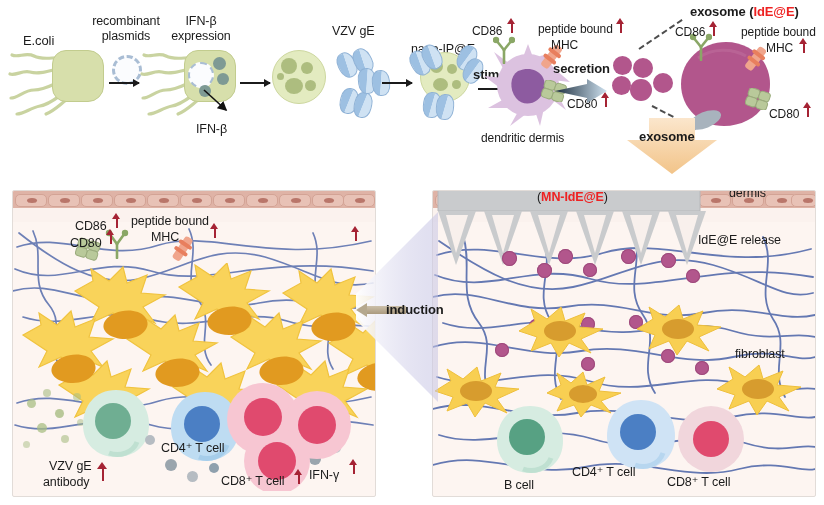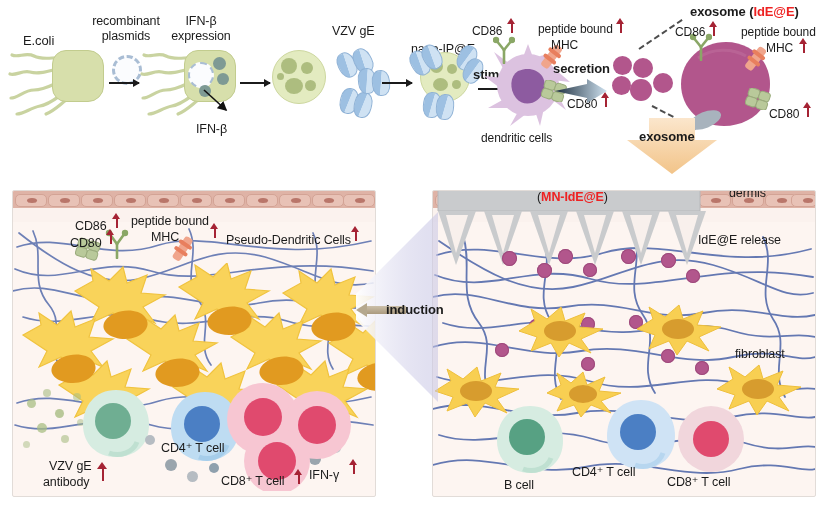--- a/index.html
+++ b/index.html
@@ -220,21 +220,21 @@
       <path d="M84 72 L68 60 L74 54 Z"></path>
       <path d="M58 88 L52 70 L62 70 Z"></path>
       <path d="M28 88 L38 70 L44 76 Z"></path>
       <path d="M6 70 L24 60 L26 70 Z"></path>
       <path d="M2 38 L22 40 L18 50 Z"></path>
       <path d="M12 14 L28 26 L22 32 Z"></path>
     </g>
     <circle cx="46" cy="47" r="31" fill="#dcc2e0"></circle>
     <path d="M36 33 C53 26, 66 38, 62 52 C58 66, 42 70, 34 60 C27 51, 28 38, 36 33 Z" fill="#8d5ba0"></path>
   </svg>
-  <div class="lbl" style="left:481px;top:132px;font-size:12px;">dendritic cells</div>
+  <div class="lbl" style="left:481px;top:132px;font-size:12px;">dendritic dermis</div>
 
   <svg class="abs" style="left:493px;top:36px;" width="22" height="28">
     <g stroke="#8aa766" stroke-width="2.6" fill="none" stroke-linecap="round">
       <path d="M11 27 L11 14"></path>
         <path d="M11 14 L3 4"></path>
         <path d="M11 14 L19 4"></path>
     </g>
     <circle cx="3" cy="4" r="3.2" fill="#8aa766"></circle>
       <circle cx="19" cy="4" r="3.2" fill="#8aa766"></circle>
   </svg>
@@ -602,21 +602,20 @@
     <div class="lbl" style="left:62px;top:28px;font-size:12.5px;">CD86</div>
     <div class="uparrow sm" style="left:99px;top:22px;"></div>
 
     <div class="lbl" style="left:57px;top:45px;font-size:12.5px;">CD80</div>
     <div class="uparrow sm" style="left:93px;top:38px;"></div>
 
     <div class="lbl" style="left:118px;top:23px;font-size:12.5px;">peptide bound</div>
     <div class="lbl" style="left:138px;top:39px;font-size:12.5px;">MHC</div>
     <div class="uparrow sm" style="left:197px;top:32px;"></div>
 
-    <div class="lbl" style="left:213px;top:42px;font-size:12.5px;">Pseudo-Dendritic Cells</div>
     <div class="uparrow sm" style="left:338px;top:35px;"></div>
 
     <div class="circ" style="left:14px;top:208px;width:9px;height:9px;background:#a8bd83;opacity:.75;"></div>
     <div class="circ" style="left:30px;top:198px;width:8px;height:8px;background:#a8bd83;opacity:.6;"></div>
     <div class="circ" style="left:42px;top:218px;width:9px;height:9px;background:#a8bd83;opacity:.8;"></div>
     <div class="circ" style="left:24px;top:232px;width:10px;height:10px;background:#a8bd83;opacity:.75;"></div>
     <div class="circ" style="left:48px;top:244px;width:8px;height:8px;background:#a8bd83;opacity:.6;"></div>
     <div class="circ" style="left:60px;top:202px;width:8px;height:8px;background:#a8bd83;opacity:.55;"></div>
     <div class="circ" style="left:10px;top:250px;width:7px;height:7px;background:#a8bd83;opacity:.5;"></div>
     <div class="circ" style="left:64px;top:228px;width:7px;height:7px;background:#a8bd83;opacity:.5;"></div>

